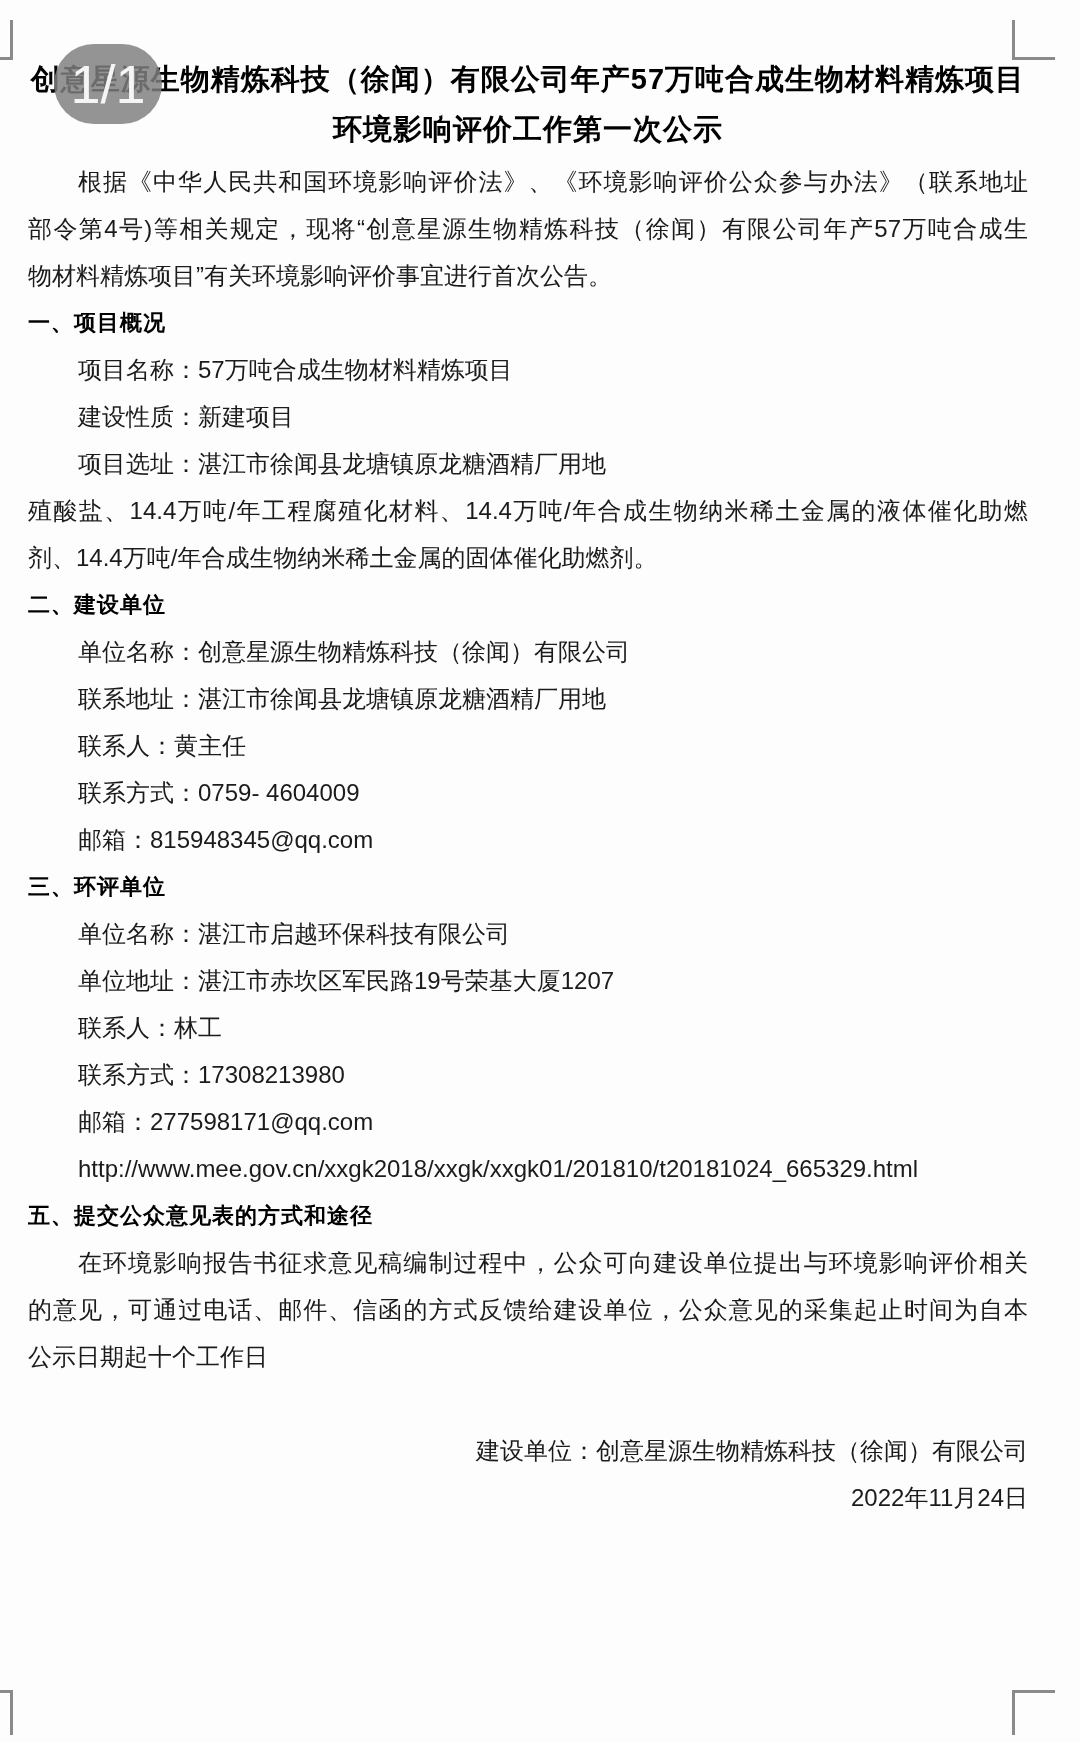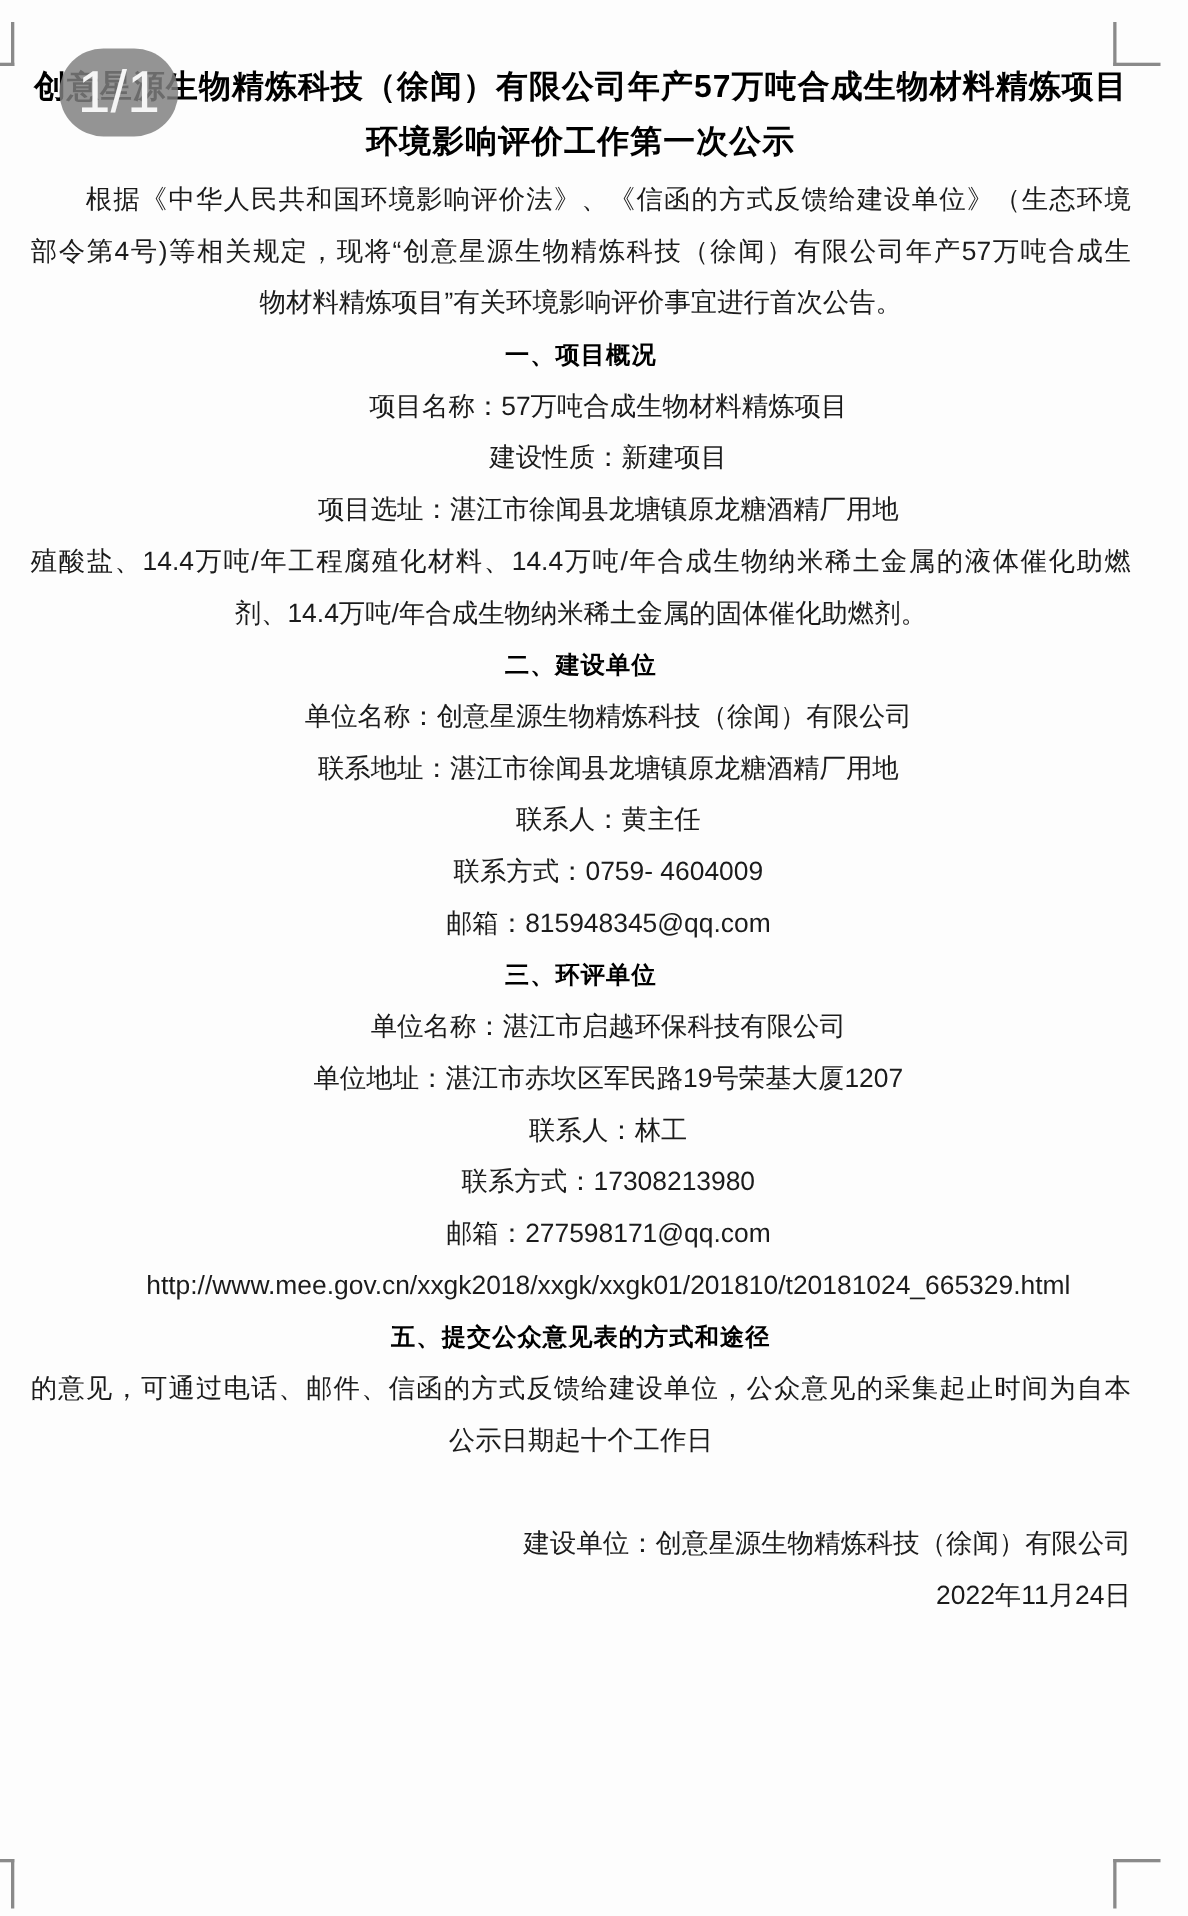--- a/index.html
+++ b/index.html
@@ -31,21 +31,21 @@
     color: #f5f5f5; font-size: 54px; font-weight: 400;
     z-index: 5;
   }
   
   .content { position: absolute; left: 8px; top: 54px; width: 1000px; margin-left: 20px; }
   .doc-title {
     font-size: 29px; font-weight: 700; color: #000;
     text-align: center; line-height: 50px; letter-spacing: 1px;
   }
   .doc-body { margin-top: 4px; }
-  .ln { font-size: 24px; line-height: 47px; color: #1b1b1b; text-align: center; }
+  .ln { font-size: 24px; line-height: 47px; color: #1b1b1b; text-align: left; }
   .ln.indent { text-indent: 50px; }
   .ln.j { text-align: justify; text-align-last: justify; }
   .ln.heading { font-weight: 700; color: #000; font-size: 22px; letter-spacing: 1px; }
   .ln.right { text-align: right; }
   .ln.spacer { height: 47px; }
 </style>
 </head>
 <body>
 
 <div class="mark mark-tl"></div>
@@ -54,21 +54,21 @@
 <div class="mark mark-br"></div>
 
 <div class="page-badge">
   <span>1/1</span>
 </div>
 
 <div class="content">
   <div class="doc-title">创意星源生物精炼科技（徐闻）有限公司年产57万吨合成生物材料精炼项目</div>
   <div class="doc-title">环境影响评价工作第一次公示</div>
   <div class="doc-body" id="doc-body">
-      <div class="ln indent j">根据《中华人民共和国环境影响评价法》、《信函的方式反馈给建设单位》（生态环境</div>
+      <div class="ln indent j">根据《中华人民共和国环境影响评价法》、《环境影响评价公众参与办法》（联系地址</div>
       <div class="ln j">部令第4号)等相关规定，现将“创意星源生物精炼科技（徐闻）有限公司年产57万吨合成生</div>
       <div class="ln plain">物材料精炼项目”有关环境影响评价事宜进行首次公告。</div>
       <div class="ln heading">一、项目概况</div>
       <div class="ln indent">项目名称：57万吨合成生物材料精炼项目</div>
       <div class="ln indent">建设性质：新建项目</div>
       <div class="ln indent">项目选址：湛江市徐闻县龙塘镇原龙糖酒精厂用地</div>
       <div class="ln j">殖酸盐、14.4万吨/年工程腐殖化材料、14.4万吨/年合成生物纳米稀土金属的液体催化助燃</div>
       <div class="ln plain">剂、14.4万吨/年合成生物纳米稀土金属的固体催化助燃剂。</div>
       <div class="ln heading">二、建设单位</div>
       <div class="ln indent">单位名称：创意星源生物精炼科技（徐闻）有限公司</div>
@@ -77,19 +77,20 @@
       <div class="ln indent">联系方式：0759- 4604009</div>
       <div class="ln indent">邮箱：815948345@qq.com</div>
       <div class="ln heading">三、环评单位</div>
       <div class="ln indent">单位名称：湛江市启越环保科技有限公司</div>
       <div class="ln indent">单位地址：湛江市赤坎区军民路19号荣基大厦1207</div>
       <div class="ln indent">联系人：林工</div>
       <div class="ln indent">联系方式：17308213980</div>
       <div class="ln indent">邮箱：277598171@qq.com</div>
       <div class="ln indent">http://www.mee.gov.cn/xxgk2018/xxgk/xxgk01/201810/t20181024_665329.html</div>
       <div class="ln heading">五、提交公众意见表的方式和途径</div>
+      <div class="ln indent j">在环境影响报告书征求意见稿编制过程中，公众可向建设单位提出与环境影响评价相关</div>
       <div class="ln j">的意见，可通过电话、邮件、信函的方式反馈给建设单位，公众意见的采集起止时间为自本</div>
       <div class="ln plain">公示日期起十个工作日</div>
       <div class="ln spacer">&nbsp;</div>
       <div class="ln right">建设单位：创意星源生物精炼科技（徐闻）有限公司</div>
       <div class="ln right">2022年11月24日</div>
     </div>
 </div>
 
 </body></html>

